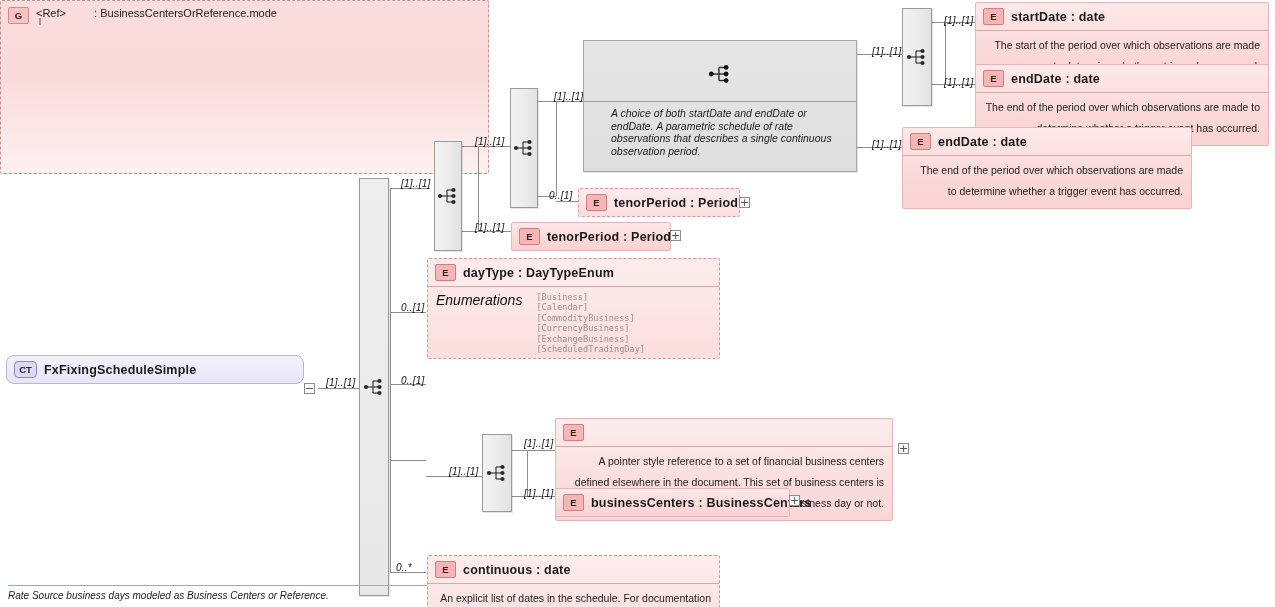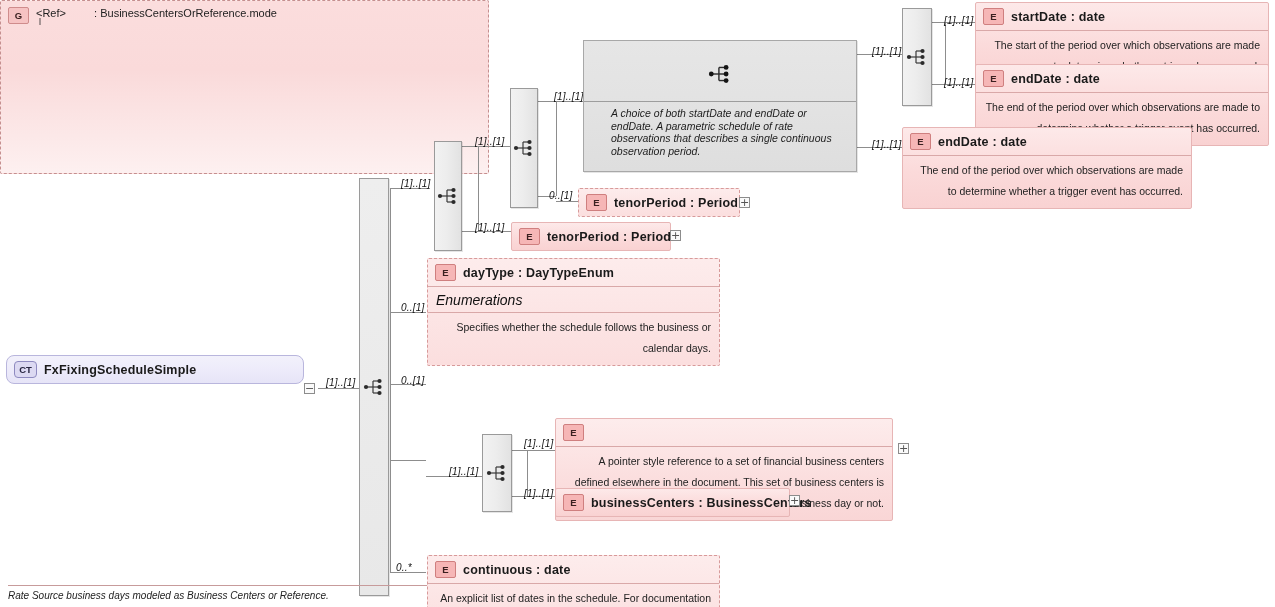--- a/index.html
+++ b/index.html
@@ -315,22 +315,29 @@
     <div class="hdr">
       <span class="badge badge-e">E</span>
       <span class="title">
         <span>dayType</span>
         <span>:</span>
         <span>DayTypeEnum</span>
       </span>
     </div>
     <div class="enum">
       <div class="lbl">Enumerations</div>
-    </div>
-    <div class="doc">Specifies whether the schedule follows the business or calendar days.</div>
+      <div class="vals">
+        <span>[Business]</span>
+        <span>[Calendar]</span>
+        <span>[CommodityBusiness]</span>
+        <span>[CurrencyBusiness]</span>
+        <span>[ExchangeBusiness]</span>
+        <span>[ScheduledTradingDay]</span>
+      </div>
+    </div>
   </div>
 
   <div class="g-box" style="left:427px;top:377px;width:487px;height:172px;">
     <div class="hdr" style="display:flex;align-items:flex-start;gap:7px;padding:6px 8px 0 7px;">
       <span class="badge badge-g">G</span>
       <div>
         <span class="title">
           <span>&lt;Ref&gt;</span>
           <span style="display:inline-block;width:22px;"></span>
           <span>:</span>

